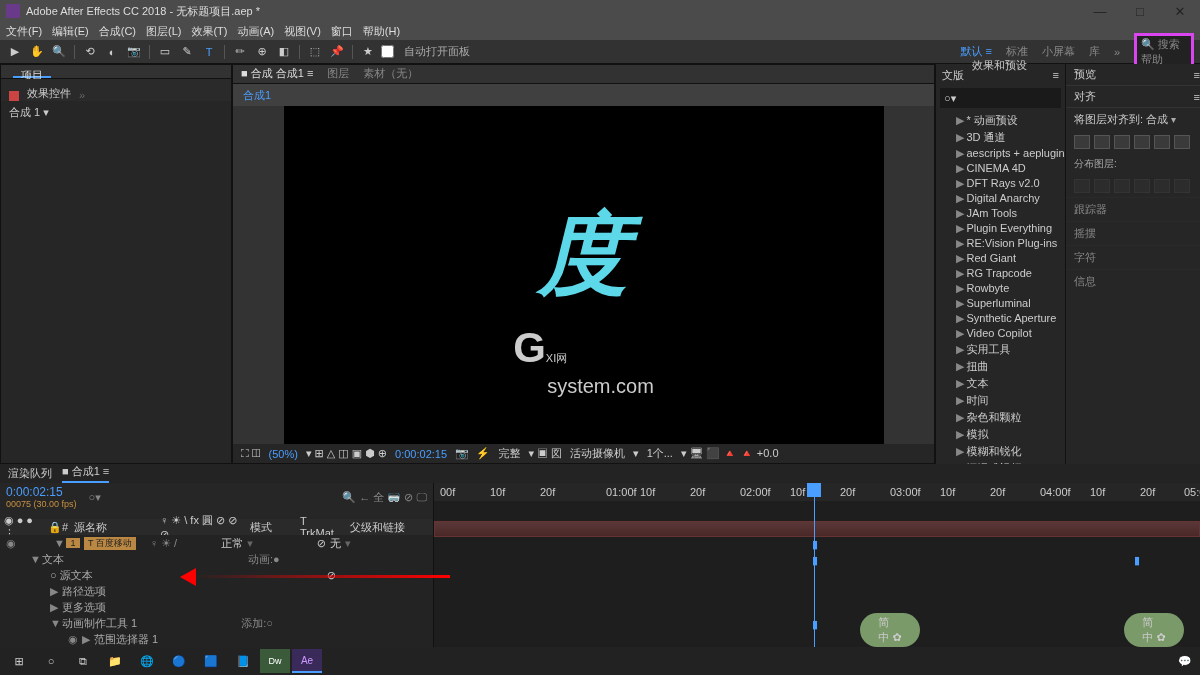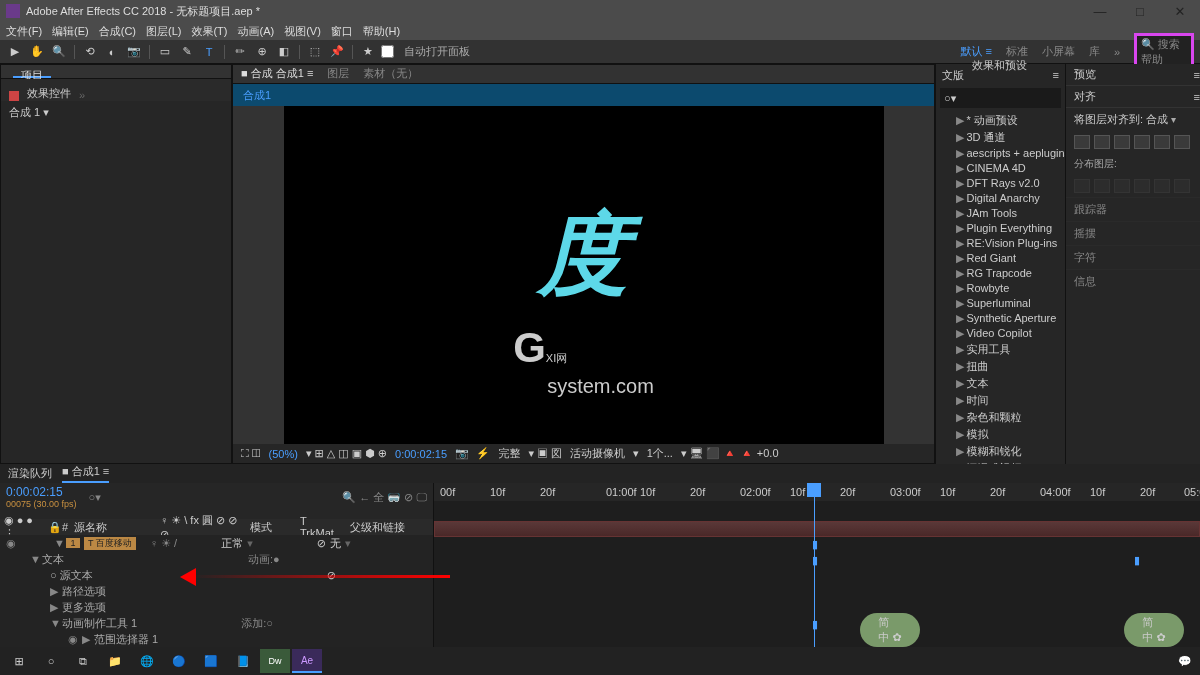--- a/index.html
+++ b/index.html
@@ -25,21 +25,21 @@
 .tabs{height:14px;background:#323232;display:flex;padding-left:12px;gap:4px;border-bottom:1px solid #111}
 .tab{padding:3px 8px;color:#888}
 .tab.active{color:#ddd;border-bottom:2px solid #4a9eff}
 .fxctrl{height:22px;background:#2a2a2a;display:flex;align-items:flex-end;padding-left:8px;gap:8px}
 .fxctrl .rec{width:10px;height:10px;background:#c44}
 .projbody{flex:1;background:#262626;padding:4px 8px}
 .compcol{flex:1;display:flex;flex-direction:column}
 .comptabs{height:22px;background:#323232;display:flex;align-items:center;padding-left:8px;gap:14px;border-bottom:1px solid #111}
 .comptabs .t{color:#888}
 .comptabs .t.active{color:#ddd}
-.compsubtab{height:26px;background:#0c4a6e;padding-left:10px;display:flex;align-items:center}
+.compsubtab{height:26px;background:#404040;padding-left:10px;display:flex;align-items:center}
 .compsubtab span{color:#4a9eff}
 .viewer{flex:1;background:#333;display:flex;align-items:center;justify-content:center;position:relative}
 .canvas{width:600px;height:338px;background:#000;display:flex;align-items:center;justify-content:center;flex-direction:column;position:relative}
 .glyph{font-family:"STXingkai","KaiTi",serif;font-size:90px;color:#5dd8e8;font-style:italic;font-weight:bold;transform:translateY(-20px)}
 .wm{position:absolute;bottom:45px;font-family:Georgia,serif;color:#6a7a7a;font-size:24px}
 .wm .g{font-size:42px;font-weight:bold}
 .wm .sys{font-size:20px}
 .viewbar{height:22px;background:#262626;display:flex;align-items:center;padding:0 8px;gap:8px;color:#888;font-size:10px}
 .viewbar .pct{color:#4a9eff}
 .viewbar .tc{color:#4a9eff}

